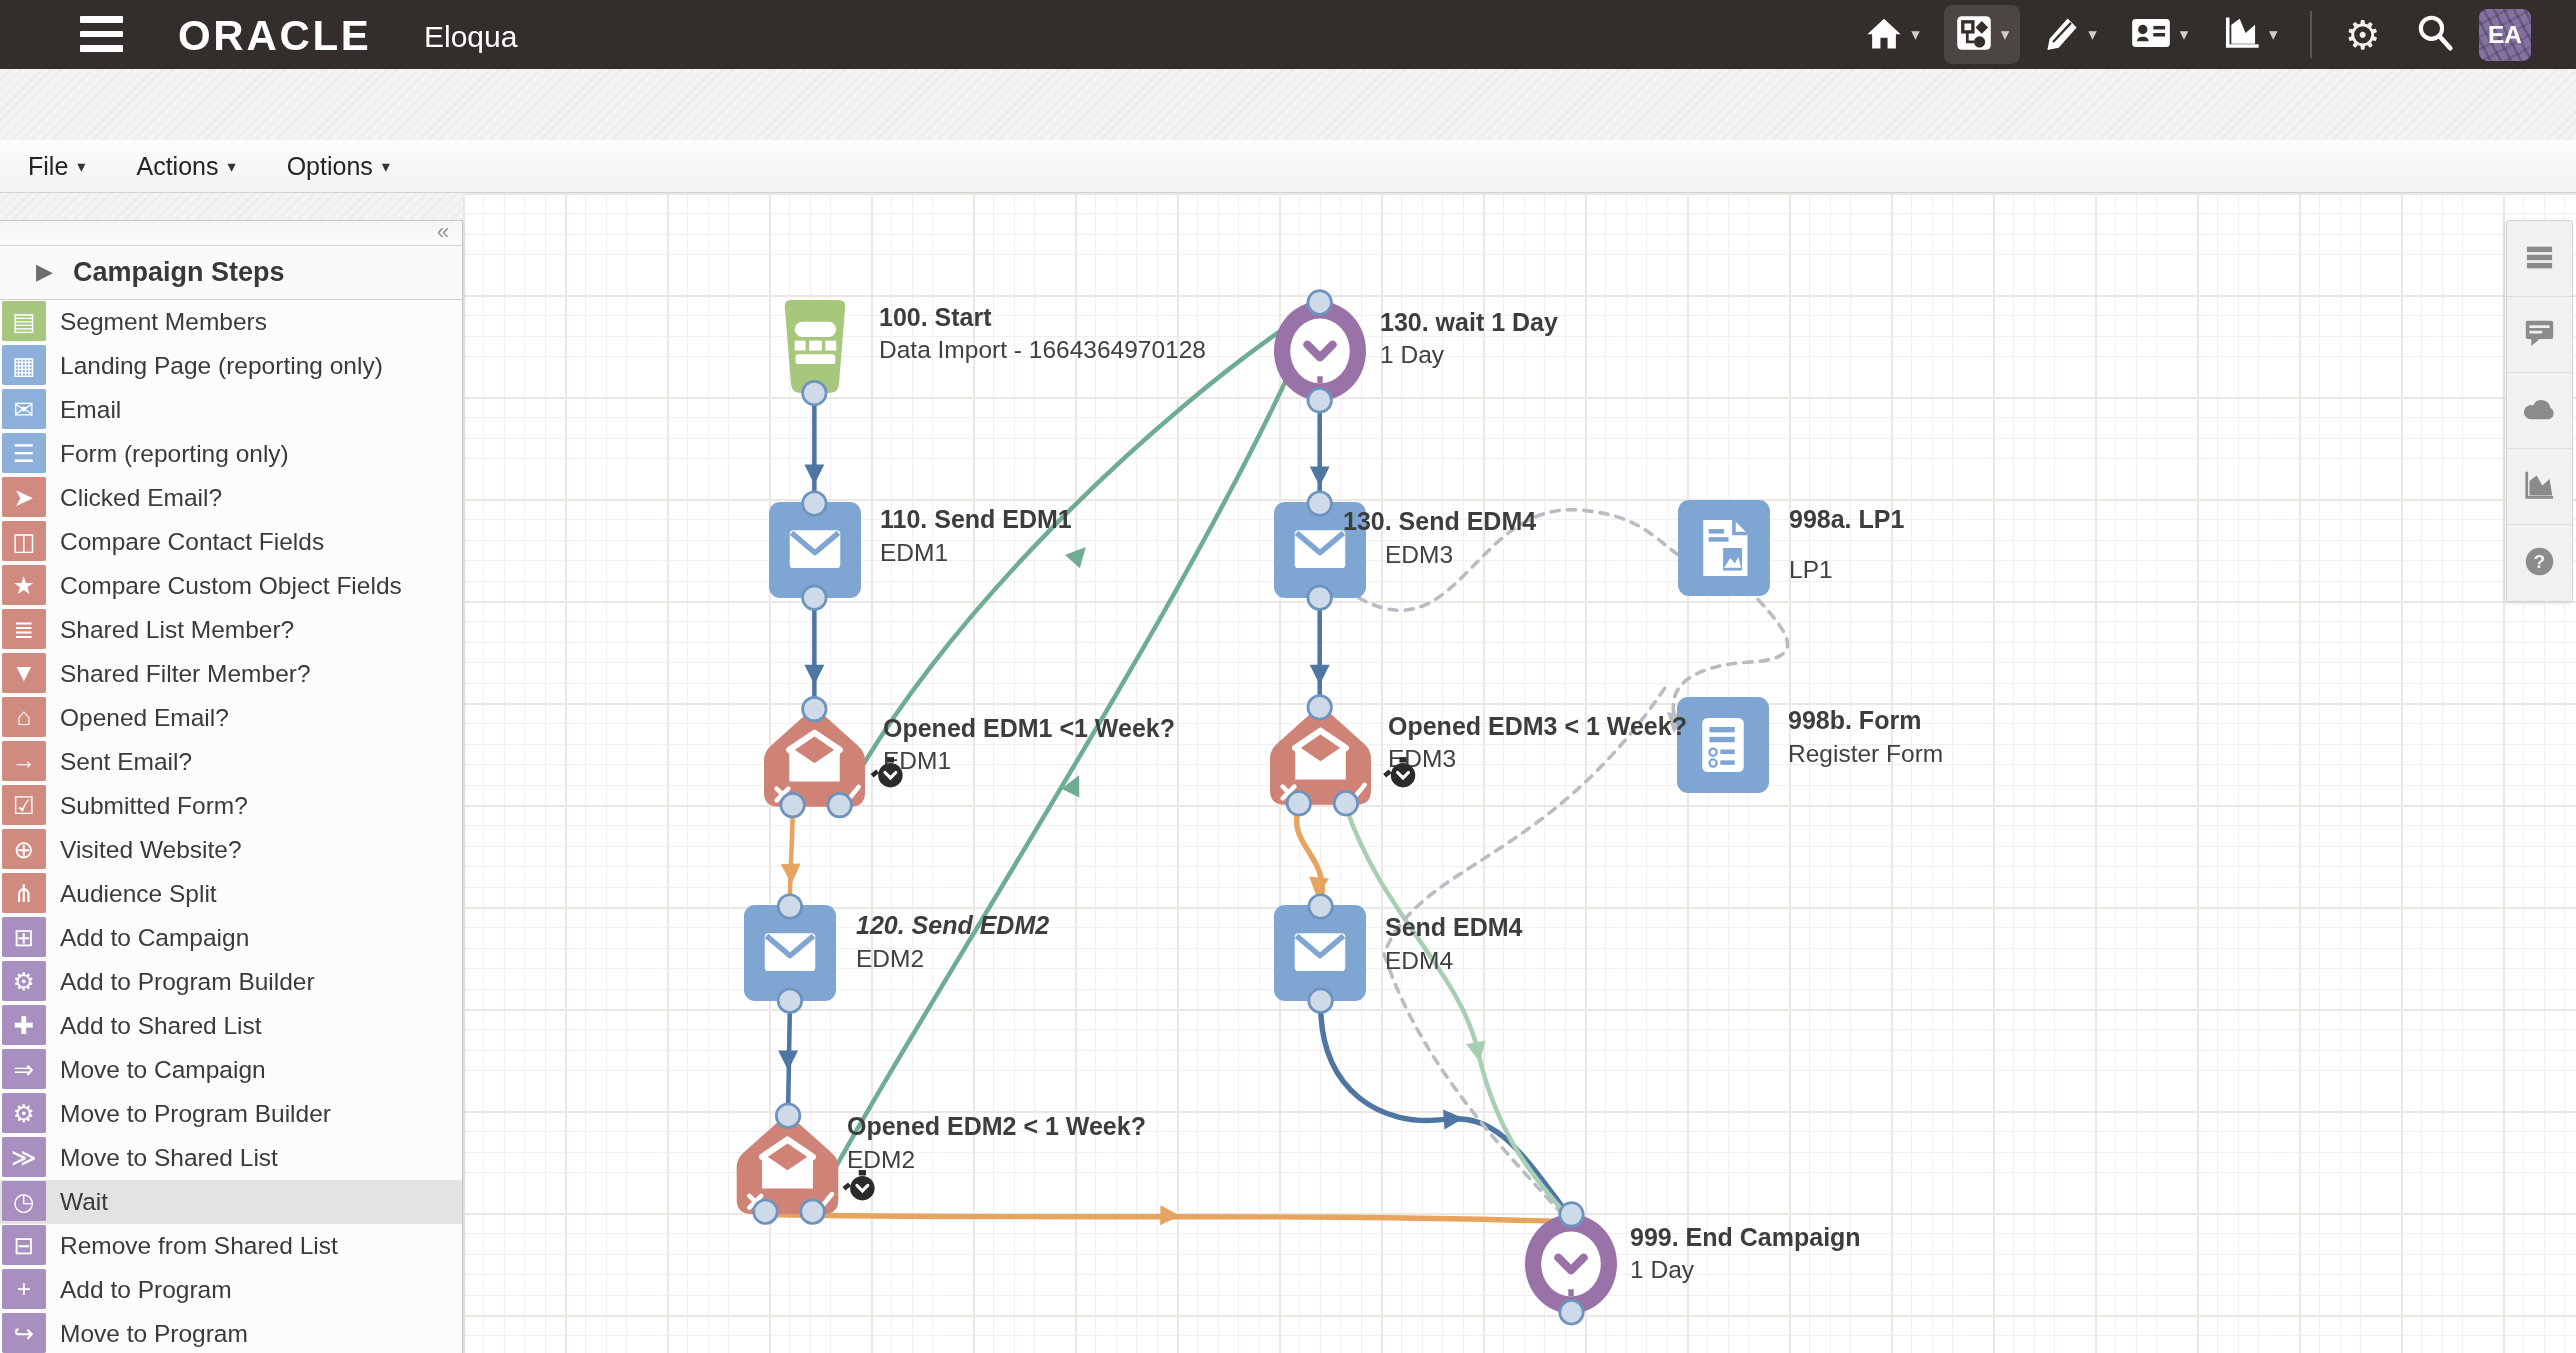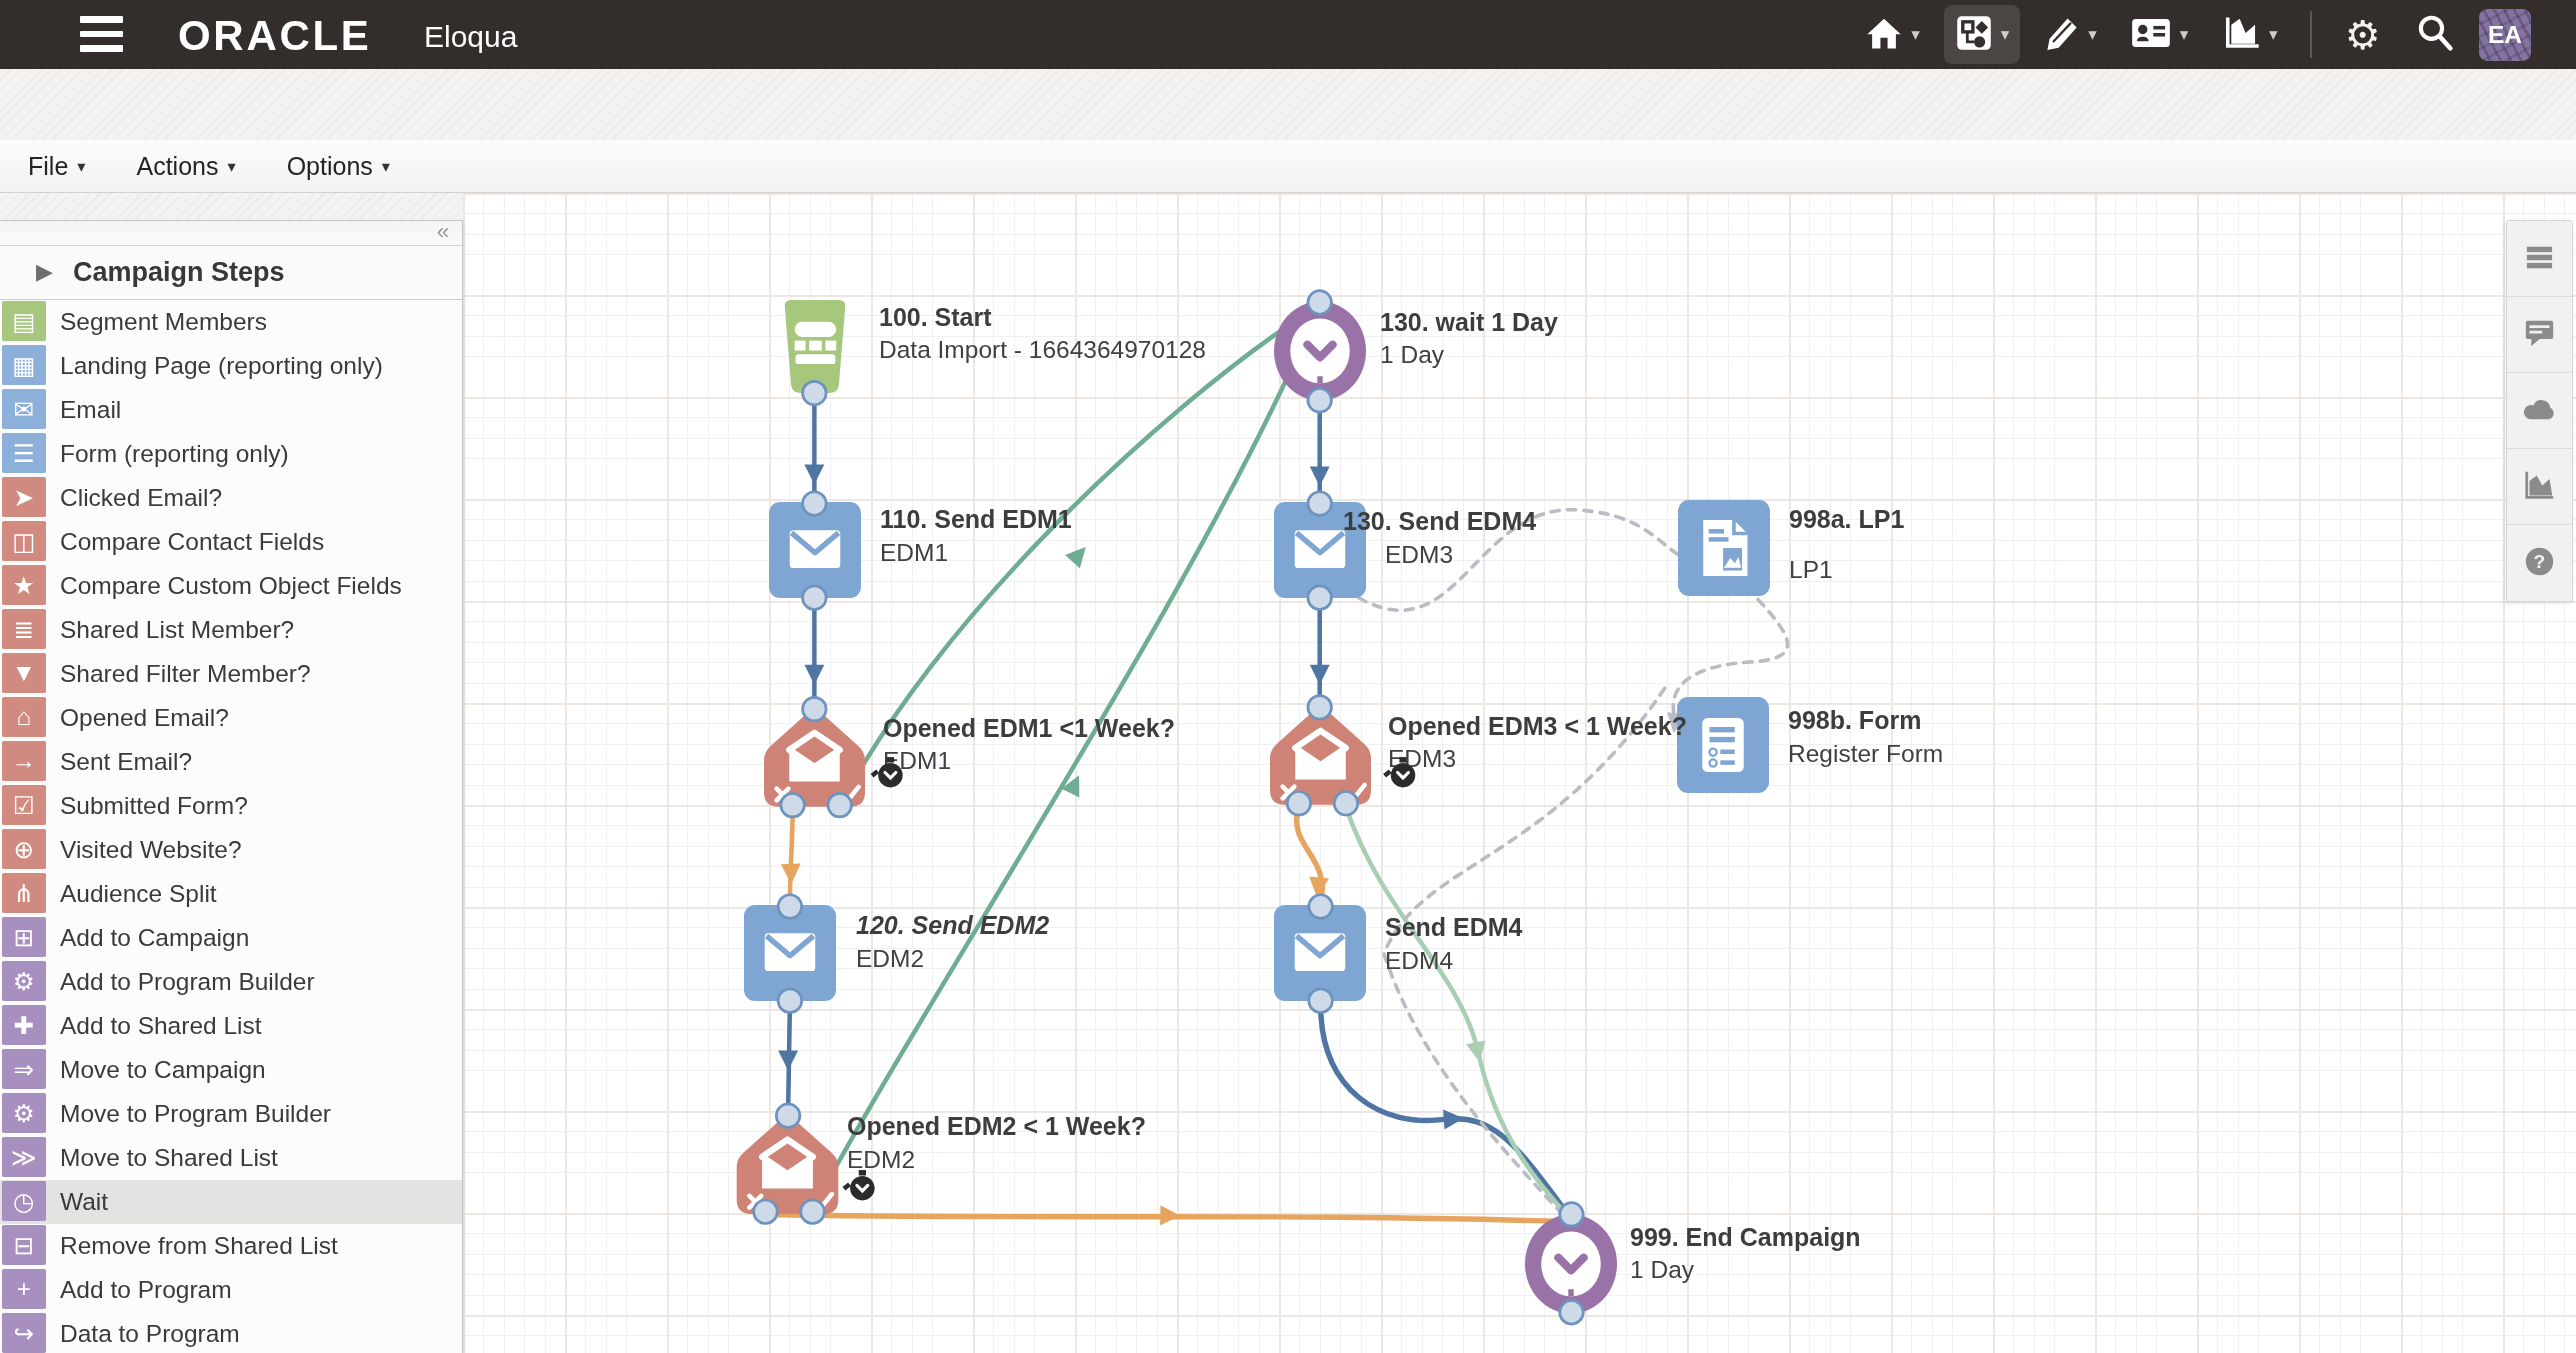--- a/index.html
+++ b/index.html
@@ -444,21 +444,21 @@
         <div class="stepitem">
           <span class="stepicon" style="background:#a78fc0">⊟</span>
           <span class="steplabel">Remove from Shared List</span>
         </div>
         <div class="stepitem">
           <span class="stepicon" style="background:#a78fc0">+</span>
           <span class="steplabel">Add to Program</span>
         </div>
         <div class="stepitem">
           <span class="stepicon" style="background:#a78fc0">↪</span>
-          <span class="steplabel">Data to Program</span>
+          <span class="steplabel">Move to Program</span>
         </div>
       </div>
   </div>
 
   <div id="rail">
       <div class="railcell">
         <span><svg width="31" height="27" viewBox="0 0 34 30">
             <rect x="3" y="3" width="28" height="6" fill="#8b8b8b"></rect>
             <rect x="3" y="12" width="28" height="6" fill="#8b8b8b"></rect>
             <rect x="3" y="21" width="28" height="6" fill="#8b8b8b"></rect>

